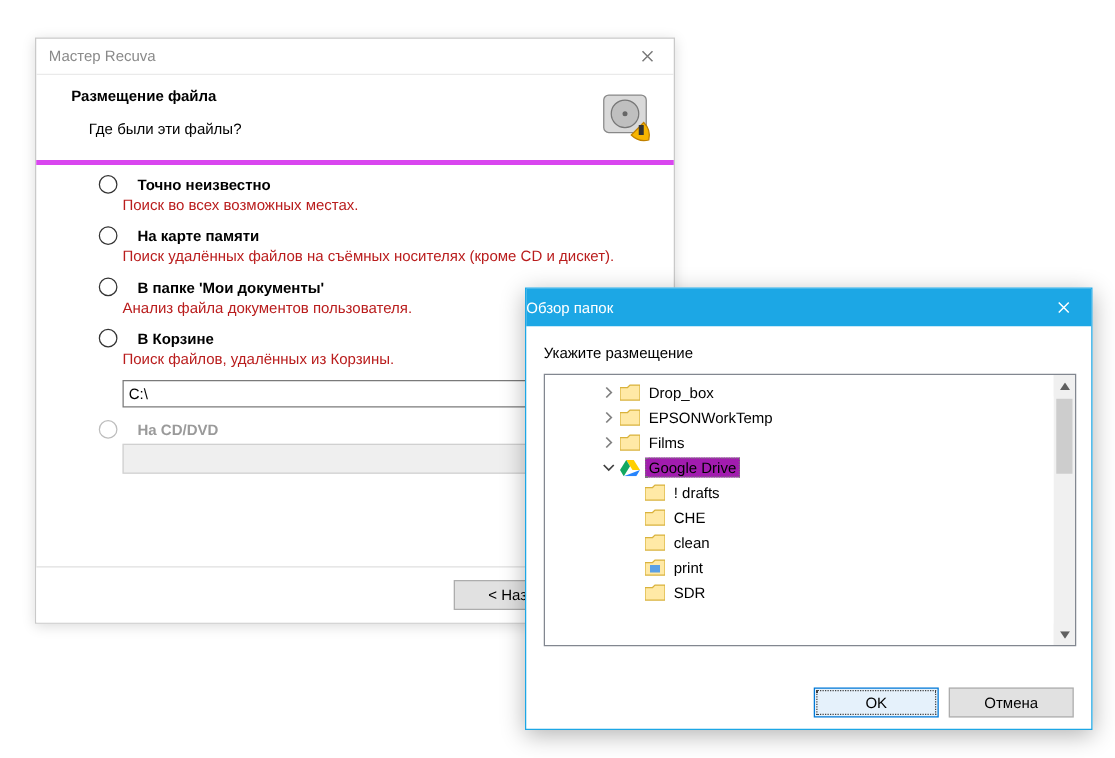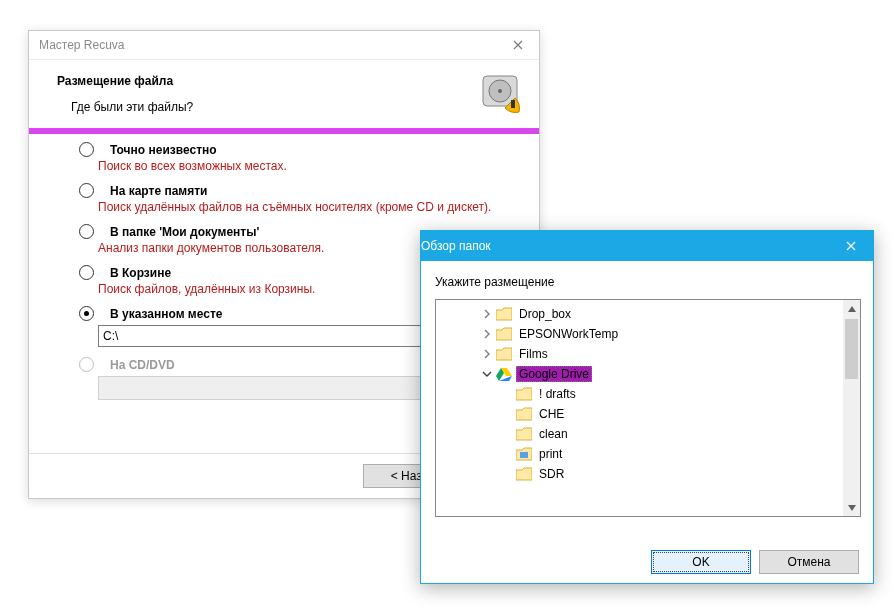--- a/index.html
+++ b/index.html
@@ -30,23 +30,23 @@
   }
   .wizard-titlebar .title { flex: 1; }
   .wizard-close {
     width: 30px; height: 22px;
     display: flex; align-items: center; justify-content: center;
     color: #7a7a7a;
   }
   .wizard-close svg { width: 10px; height: 10px; }
 
   .wizard-header {
-    display: flex; align-items: center;
+    display: flex; align-items: flex-start;
     padding: 10px 14px 10px 28px;
-    border-bottom: 6px solid #d946ef;
+    border-bottom: 4px solid #d946ef;
   }
   .wizard-header .head-text { flex: 1; }
   .wizard-header .head-title { font-weight: 600; font-size: 12px; }
   .wizard-header .head-sub { font-size: 12px; color: #000; margin-top: 12px; padding-left: 14px; }
   .wizard-header .head-icon { width: 48px; height: 48px; }
 
   .wizard-body {
     padding: 8px 28px 0 50px;
   }
   .opt {
@@ -261,36 +261,32 @@
         <span class="opt-label">На карте памяти</span>
       </div>
       <div class="opt-desc">Поиск удалённых файлов на съёмных носителях (кроме CD и дискет).</div>
     </div>
 
     <div class="opt">
       <div class="opt-row">
         <span class="radio"></span>
         <span class="opt-label">В папке 'Мои документы'</span>
       </div>
-      <div class="opt-desc">Анализ папки документов пользователя.</div>
+      <div class="opt-desc">Анализ файла документов пользователя.</div>
     </div>
 
     <div class="opt">
       <div class="opt-row">
         <span class="radio"></span>
         <span class="opt-label">В Корзине</span>
       </div>
       <div class="opt-desc">Поиск файлов, удалённых из Корзины.</div>
     </div>
 
     <div class="opt">
-      <div class="opt-row">
-        <span class="radio checked"></span>
-        <span class="opt-label">В указанном месте</span>
-      </div>
       <div class="path-row">
         <input class="path-input" type="text" value="C:\" style="">
       </div>
     </div>
 
     <div class="opt">
       <div class="opt-row">
         <span class="radio disabled"></span>
         <span class="opt-label disabled">На CD/DVD</span>
       </div>

